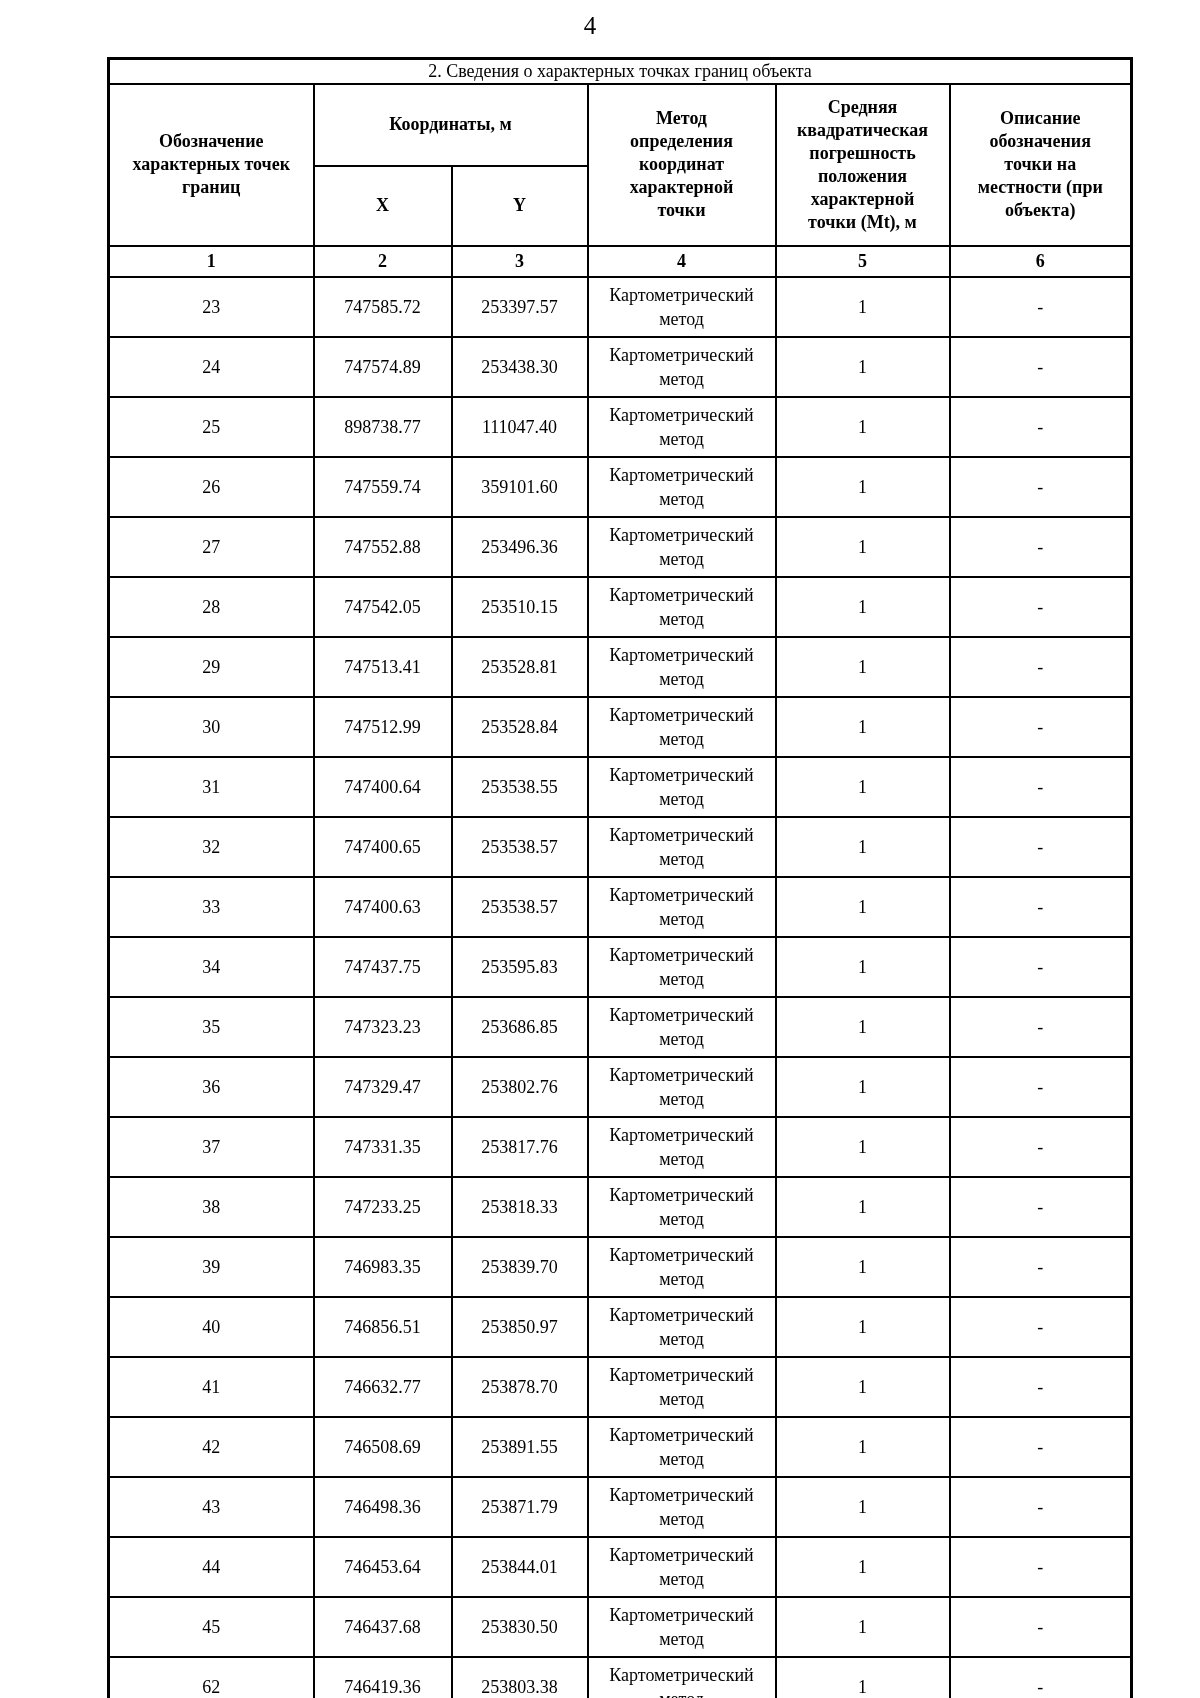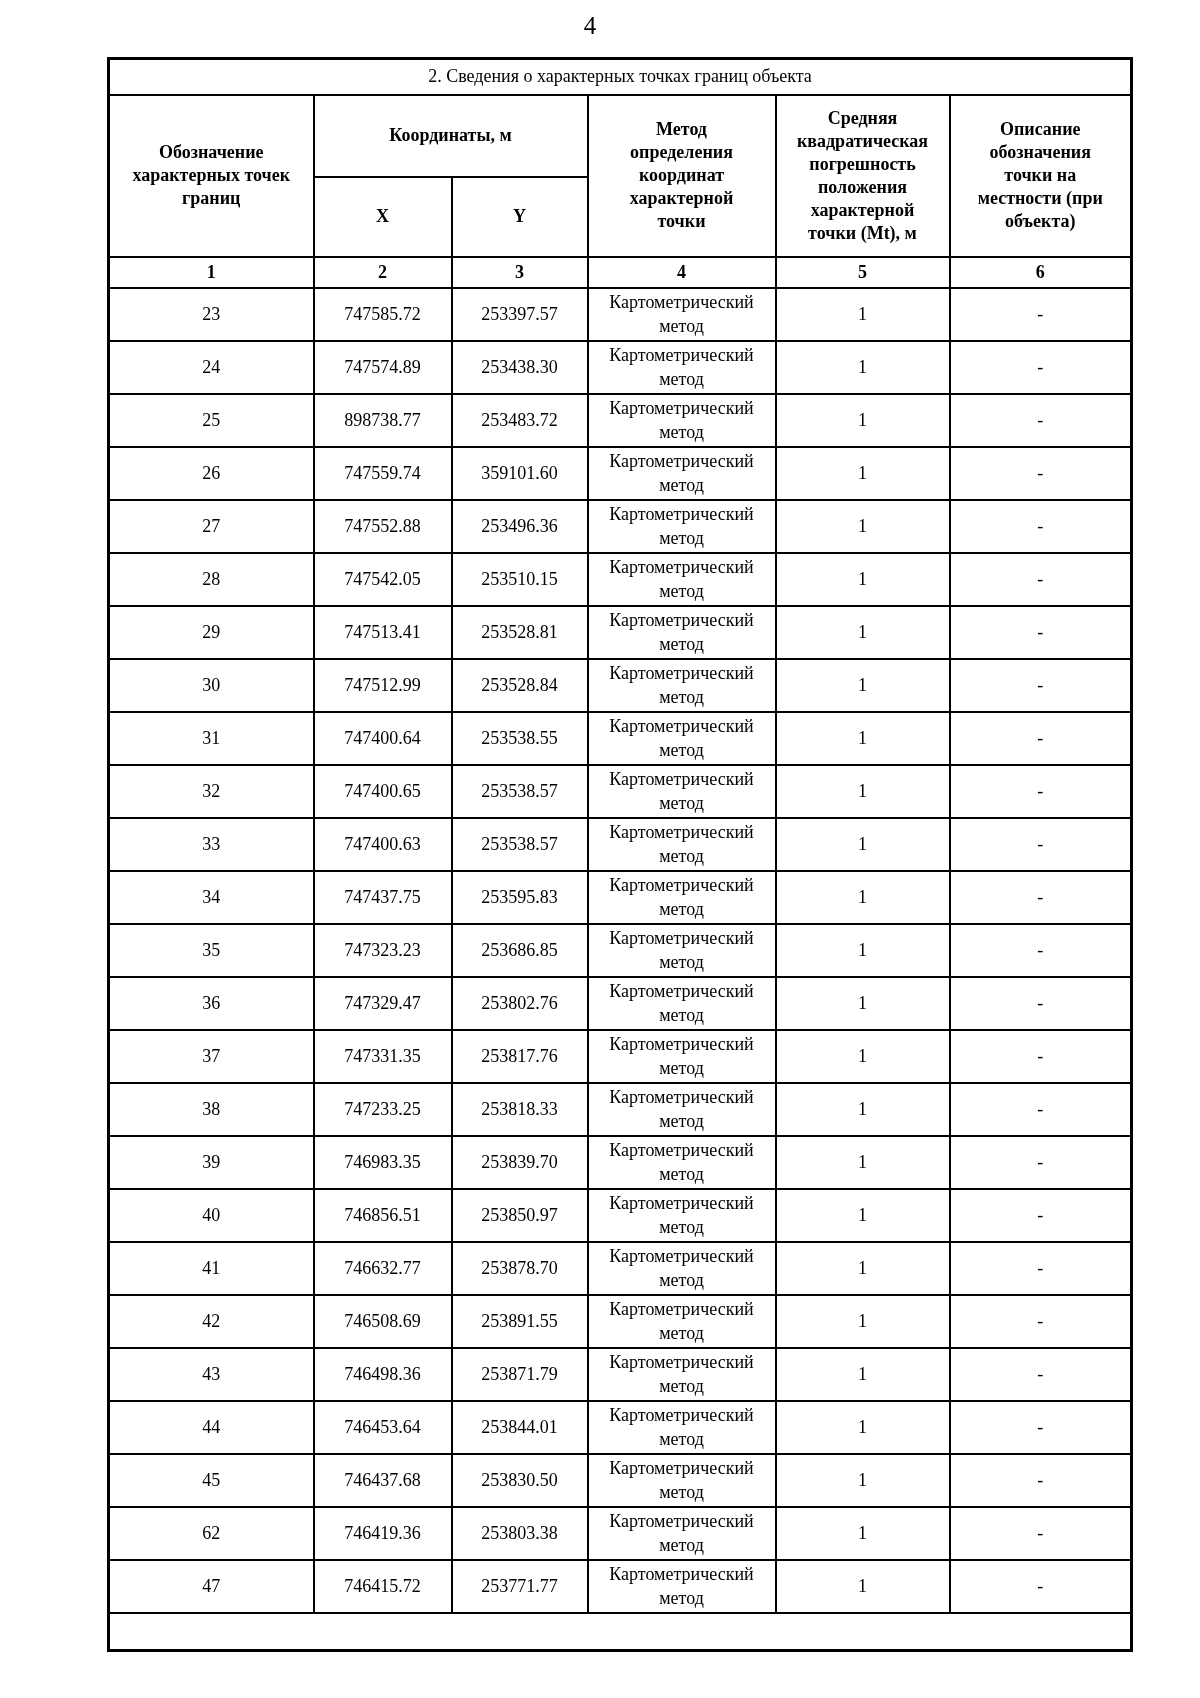--- a/index.html
+++ b/index.html
@@ -39,32 +39,32 @@
     text-align: center;
     padding: 0 3px;
     font-size: 18px;
     overflow: hidden;
   }
   .doc-table th {
     font-weight: bold;
     white-space: pre-line;
     line-height: 23px;
   }
-  tr.title-row { height: 36px; }
+  tr.title-row { height: 25px; }
   .title-cell {
     text-align: left;
     font-size: 21px;
     font-weight: normal;
     padding: 1px 6px;
   }
   tr.hdr-top { height: 82px; }
   tr.hdr-sub { height: 80px; }
   tr.num-row { height: 31px; }
   tr.num-row th { line-height: normal; }
-  tr.data-row { height: 53px; }
+  tr.data-row { height: 60px; }
   tr.data-row td { line-height: 24px; }
   td.method-cell { padding: 0 2px; }
   tr.empty-row { height: 38px; }
 </style>
 </head>
 <body>
 
 <div class="page-number">4</div>
 
 <table class="doc-table">
@@ -128,21 +128,21 @@
     <td>24</td>
     <td>747574.89</td>
     <td>253438.30</td>
     <td class="method-cell">Картометрический метод</td>
     <td>1</td>
     <td>-</td>
   </tr>
       <tr class="data-row">
     <td>25</td>
     <td>898738.77</td>
-    <td>253483.72</td>
+    <td>111047.40</td>
     <td class="method-cell">Картометрический метод</td>
     <td>1</td>
     <td>-</td>
   </tr>
       <tr class="data-row">
     <td>26</td>
     <td>747559.74</td>
     <td>359101.60</td>
     <td class="method-cell">Картометрический метод</td>
     <td>1</td>

